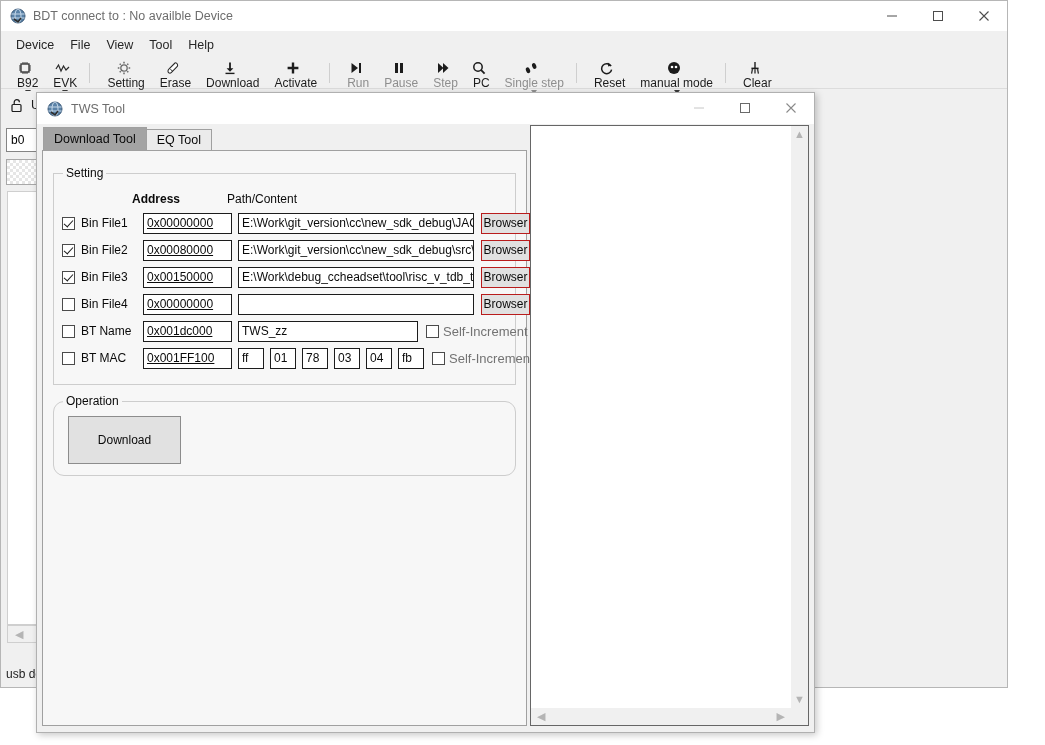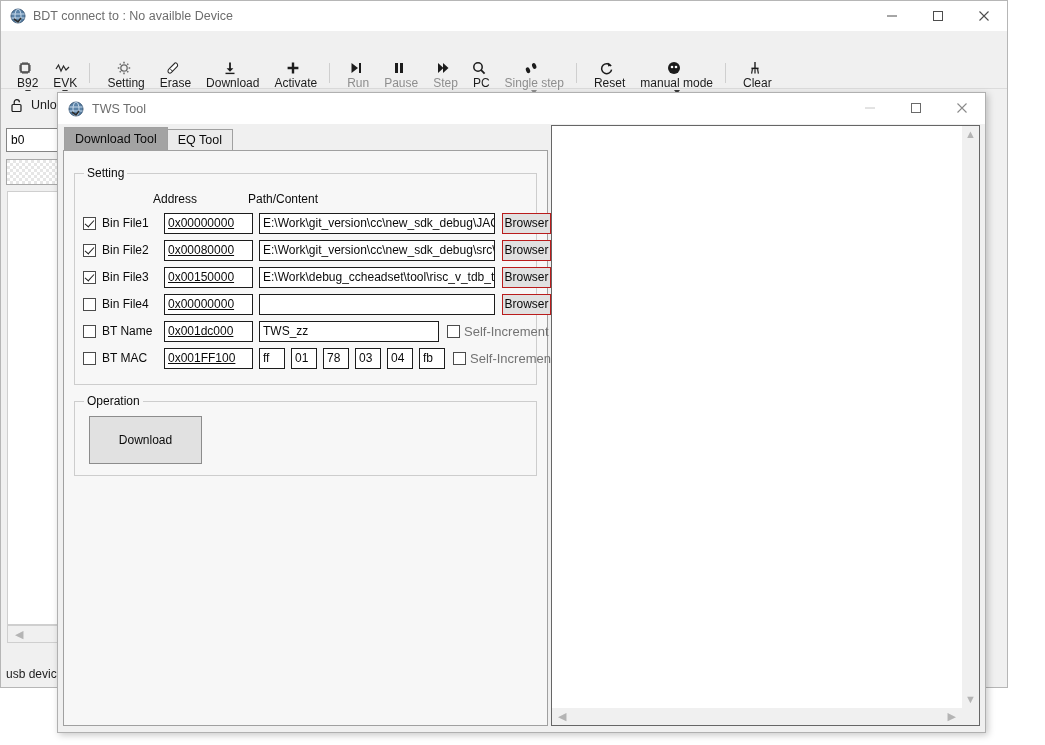--- a/index.html
+++ b/index.html
@@ -202,22 +202,22 @@
     width: 56px; height: 10px;
     background: #f0f0f0;
     border: 1px solid #d0d0d0;
     border-bottom: none;
     box-sizing: border-box;
   }
 
   
   #tws-window {
     position: absolute;
-    left: 57px; top: 92px;
-    width: 929px;
+    left: 36px; top: 92px;
+    width: 779px;
     height: 641px;
     background: #f0f0f0;
     border: 1px solid #b0b0b0;
     box-sizing: border-box;
     box-shadow: 2px 2px 7px rgba(0,0,0,0.22);
   }
   #tws-titlebar {
     position: absolute;
     left: 0; top: 0; right: 0;
     height: 31px;
@@ -295,21 +295,21 @@
     padding: 0 3px;
     font-size: 12px;
     color: #0a0a0a;
   }
   #group-setting {
     left: 10px; top: 22px;
     width: 463px; height: 212px;
   }
   #group-operation {
     left: 10px; top: 250px;
-    width: 463px; height: 75px;
+    width: 463px; height: 75px; border-radius: 11px;
   }
 
   .col-head {
     position: absolute;
     font-size: 12px;
     color: #0a0a0a;
   }
 
   .row {
     position: absolute;
@@ -475,20 +475,27 @@
             </svg>
         </div>
         <div class="win-btn">
           <svg width="12" height="12" viewBox="0 0 12 12">
               <path d="M1.5 1.5 L10.5 10.5 M10.5 1.5 L1.5 10.5" stroke="#4d4d4d" stroke-width="1.1"></path>
             </svg>
         </div>
       </div>
     </div>
 
+    <div id="bdt-menubar">
+      <div class="menu-item">Device</div>
+      <div class="menu-item">File</div>
+      <div class="menu-item">View</div>
+      <div class="menu-item">Tool</div>
+      <div class="menu-item">Help</div>
+    </div>
 
     <div id="bdt-toolbar">
 
       <div class="tb-item">
         <span class="tb-ico">
           <svg width="14" height="14" viewBox="0 0 14 14">
             <rect x="3" y="3" width="8" height="8" fill="none" stroke="#3a3a3a" stroke-width="1.4"></rect>
             <g stroke="#3a3a3a" stroke-width="1">
               <path d="M5 1 V3 M7 1 V3 M9 1 V3 M5 11 V13 M7 11 V13 M9 11 V13"></path>
               <path d="M1 5 H3 M1 7 H3 M1 9 H3 M11 5 H13 M11 7 H13 M11 9 H13"></path>
@@ -705,21 +712,21 @@
       <div id="tws-tabstrip">
         <div class="tab active">Download Tool</div>
         <div class="tab">EQ Tool</div>
       </div>
 
       <div id="tws-leftpane">
 
         <div class="groupbox" id="group-setting">
           <span class="group-title">Setting</span>
 
-          <span class="col-head" style="left:78px; top:18px;">Address</span>
+          <span class="col-head" style="left:78px; top:18px;font-weight:bold;">Address</span>
           <span class="col-head" style="left:173px; top:18px;">Path/Content</span>
 
           <div class="row" style="top:38px;">
             <span class="cb checked"></span>
             <span class="row-label">Bin File1</span>
             <span class="tbox addr">0x00000000</span>
             <span class="tbox path">E:\Work\git_version\cc\new_sdk_debug\JAGUA</span>
             <span class="browser-btn">Browser</span>
           </div>
 

